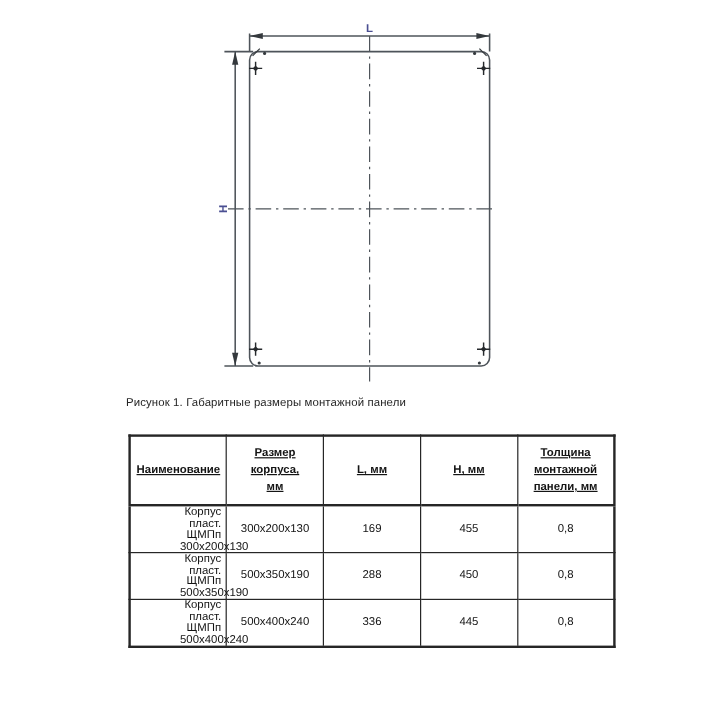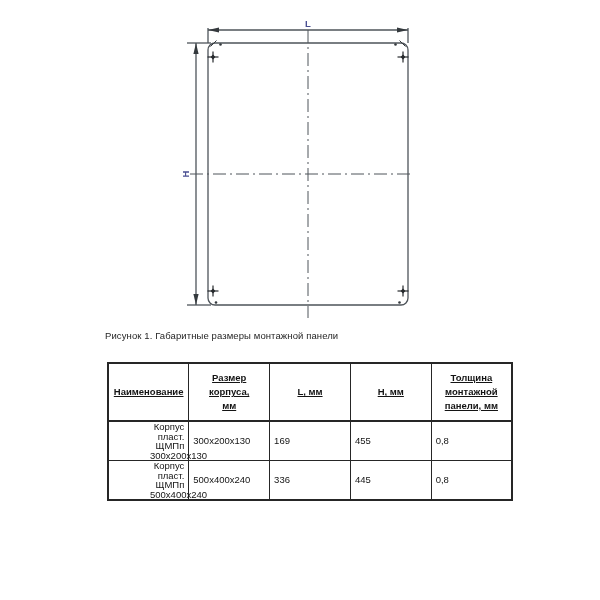--- a/index.html
+++ b/index.html
@@ -17,21 +17,21 @@
     border-collapse:collapse;table-layout:fixed;
     border:2px solid #262626;font-size:9.5px;color:#141414;
   }
   .dim-table th{
     border:1px solid #262626;border-bottom:2px solid #262626;
     font-weight:bold;text-align:center;vertical-align:middle;
     height:56px;padding:0 3px;white-space:pre-line;line-height:1.45;text-decoration:underline;
   }
   .dim-table td{
     border:1px solid #262626;height:13px;padding:0 4px;
-    text-align:left;vertical-align:middle;line-height:1;
+    text-align:center;vertical-align:middle;line-height:1;
   }
   .dim-table td:first-child{text-align:right;padding-left:41px;}
 </style>
 </head>
 <body>
 
 <div>
 
   <svg class="drawing-svg" viewBox="175 15 270 312" xmlns="http://www.w3.org/2000/svg">
 
@@ -111,20 +111,27 @@
     </thead>
     <tbody id="table-body">
         <tr>
           <td>Корпус пласт. ЩМПп 300x200x130</td>
           <td>300x200x130</td>
           <td>169</td>
           <td>455</td>
           <td>0,8</td>
         </tr>
         <tr>
+          <td>Корпус пласт. ЩМПп 500x350x190</td>
+          <td>500x350x190</td>
+          <td>288</td>
+          <td>450</td>
+          <td>0,8</td>
+        </tr>
+        <tr>
           <td>Корпус пласт. ЩМПп 500x400x240</td>
           <td>500x400x240</td>
           <td>336</td>
           <td>445</td>
           <td>0,8</td>
         </tr>
       </tbody>
   </table>
 
 </div>

